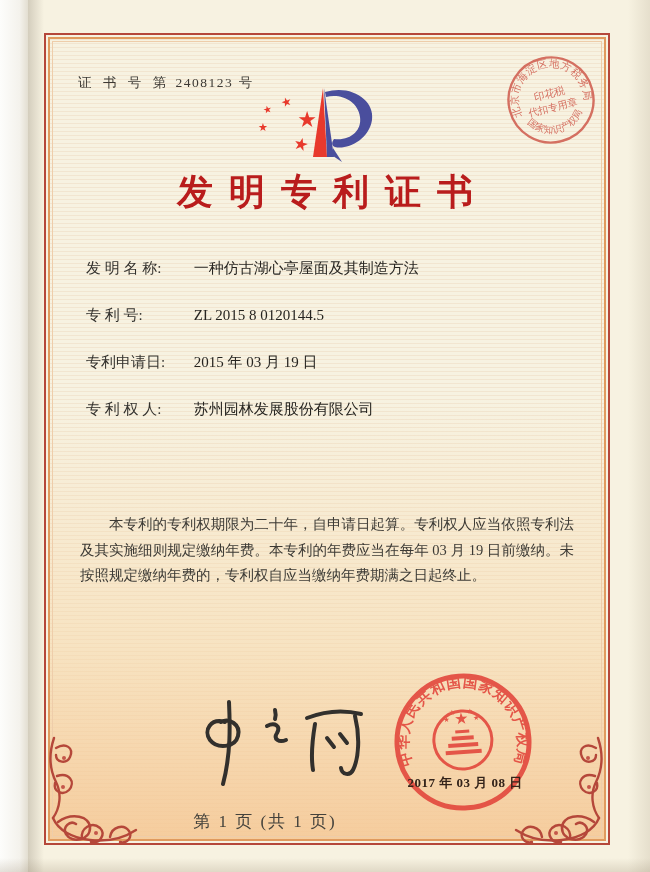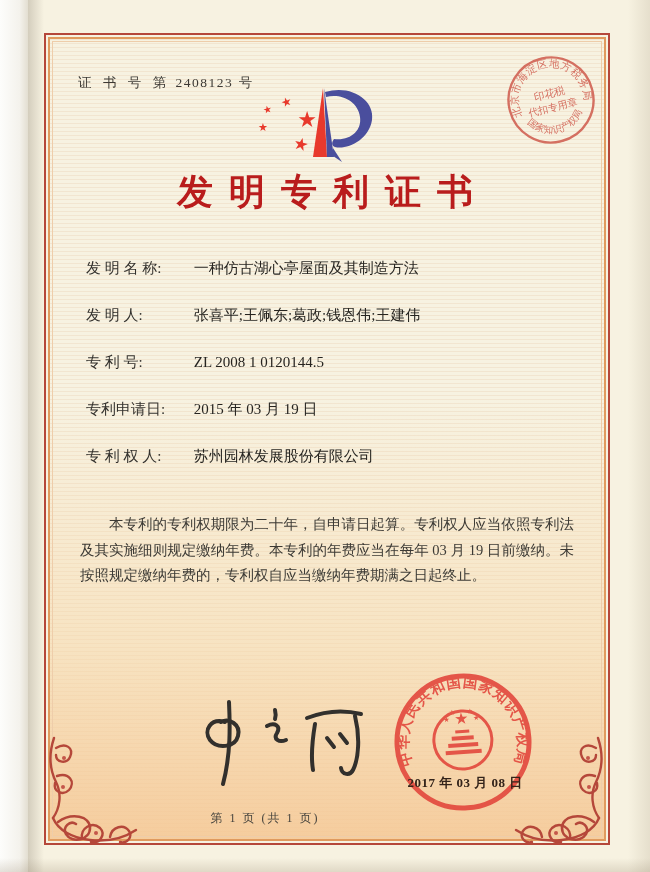--- a/index.html
+++ b/index.html
@@ -30,21 +30,21 @@
   .frow{font-size:15px;color:#2f2d2a;line-height:28px;margin-bottom:19px;white-space:nowrap;}
   .flabel{display:inline-block;min-width:104px;color:#33312d;}
   .fvalue{color:#262420;}
   .paras{position:absolute;left:80px;top:512px;width:494px;font-size:14.5px;line-height:25.5px;color:#3c3a35;text-align:justify;}
   .paras p{margin:0;text-indent:2em;}
   .sig-block{position:absolute;left:106px;top:718px;font-size:15.5px;color:#2e2c28;line-height:32px;letter-spacing:2px;}
   .signature{position:absolute;left:195px;top:696px;width:172px;height:92px;opacity:.92;}
   .seal{position:absolute;left:393px;top:672px;width:140px;height:140px;opacity:.88;transform:rotate(-4deg);}
   .seal-date{position:absolute;left:396px;top:774px;width:138px;text-align:center;font-size:13px;font-weight:600;letter-spacing:.5px;color:#33231a;}
   .tax-stamp{position:absolute;left:507px;top:56px;width:88px;height:88px;opacity:.85;transform:rotate(-14deg);}
-  .page-footer{position:absolute;left:0;top:810px;width:530px;text-align:center;font-size:12px;letter-spacing:2px;color:#44423c;}
+  .page-footer{position:absolute;left:0;top:810px;width:530px;text-align:center;font-size:17px;letter-spacing:2px;color:#44423c;}
   svg text{font-family:"Liberation Serif","DejaVu Serif",serif;}
 </style>
 </head>
 <body>
 
 <div class="scan">
 
   <div class="left-strip"></div>
   <div class="left-shadow"></div>
   <div class="right-shadow"></div>
@@ -110,26 +110,22 @@
   </svg>
 
   <div class="cert-title">发明专利证书</div>
 
   <div class="fields">
     <div class="frow">
       <span class="flabel">发 明 名 称:</span>
       <span class="fvalue">一种仿古湖心亭屋面及其制造方法</span>
     </div>
     <div class="frow">
-      <span class="flabel">发  明  人:</span>
-      <span class="fvalue">张喜平;王佩东;葛政;钱恩伟;王建伟</span>
-    </div>
-    <div class="frow">
       <span class="flabel">专  利  号:</span>
-      <span class="fvalue">ZL 2008 1 0120144.5</span>
+      <span class="fvalue">ZL 2015 8 0120144.5</span>
     </div>
     <div class="frow">
       <span class="flabel">专利申请日:</span>
       <span class="fvalue">2015 年 03 月 19 日</span>
     </div>
     <div class="frow">
       <span class="flabel">专 利 权 人:</span>
       <span class="fvalue">苏州园林发展股份有限公司</span>
     </div>
   </div>

